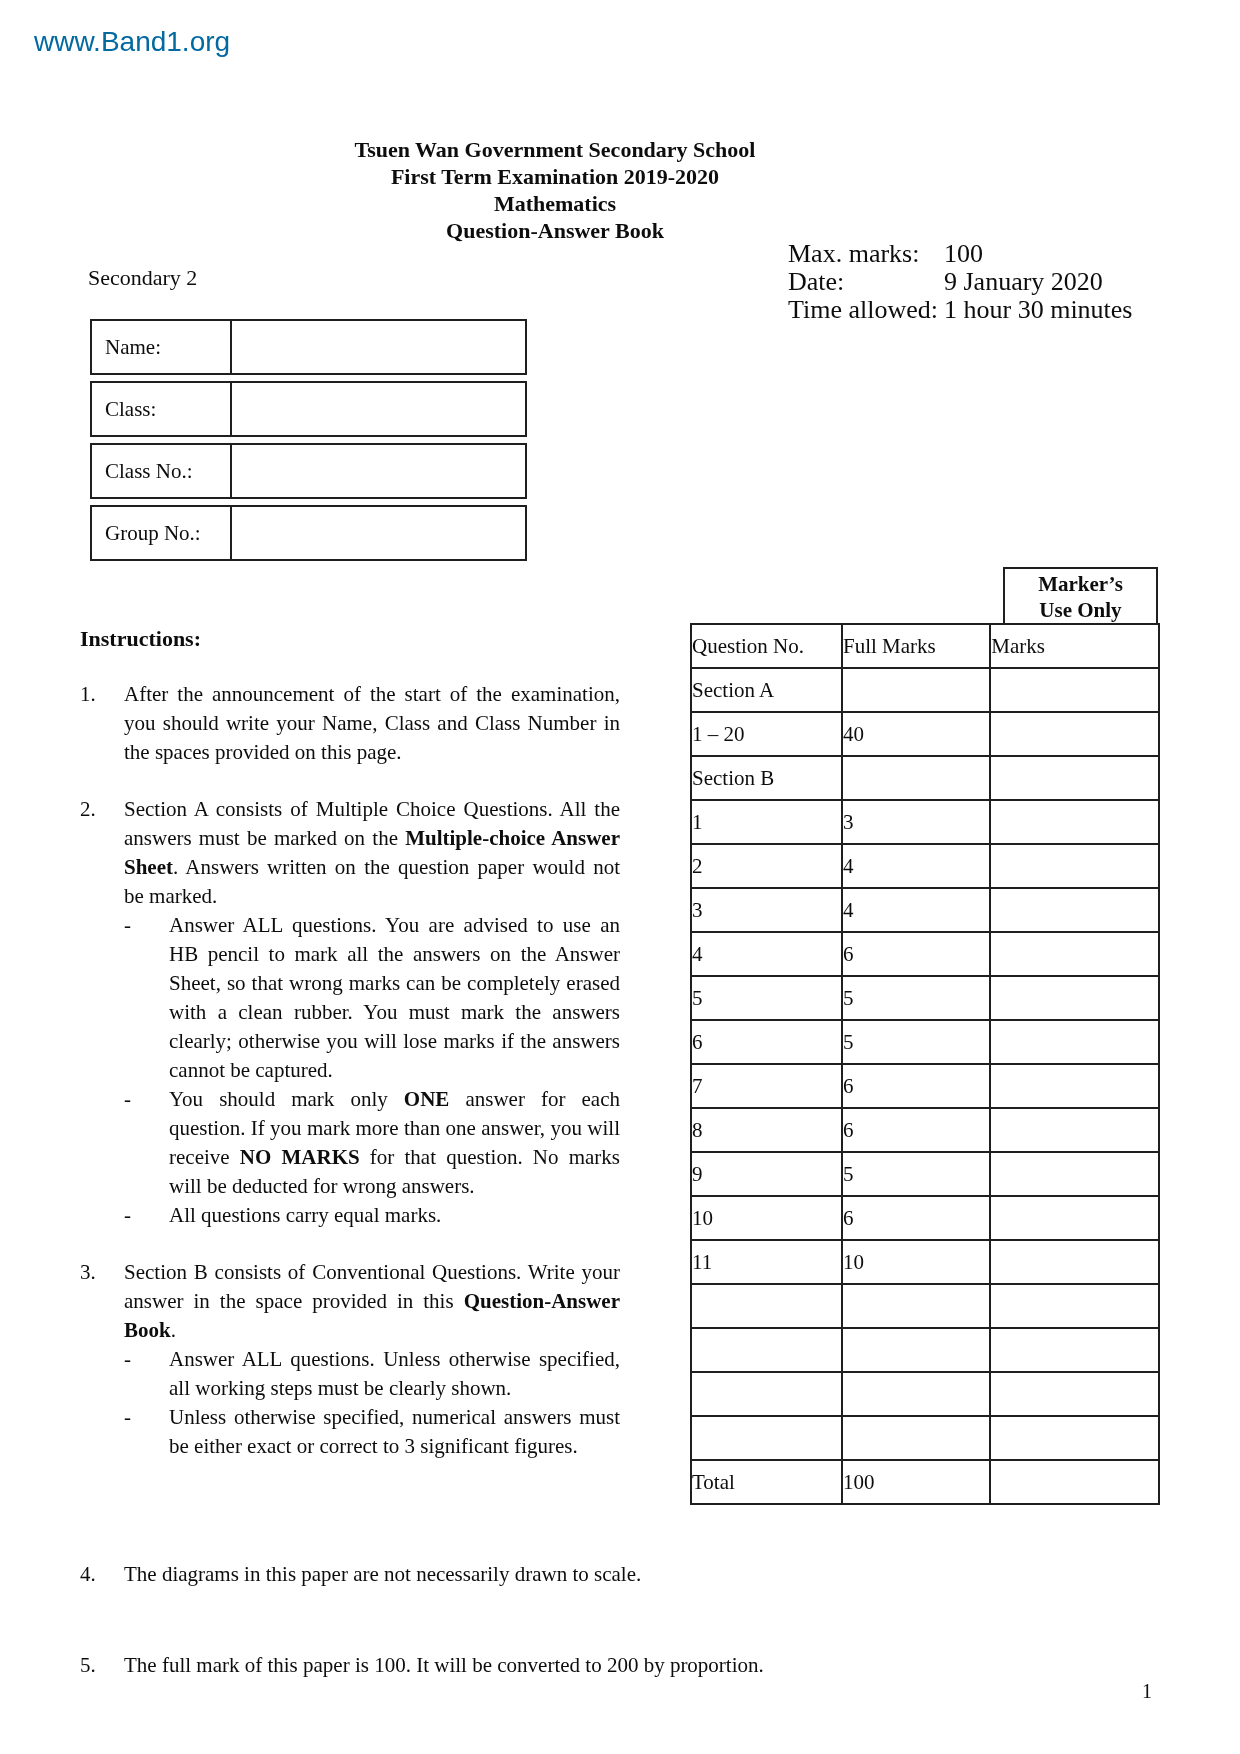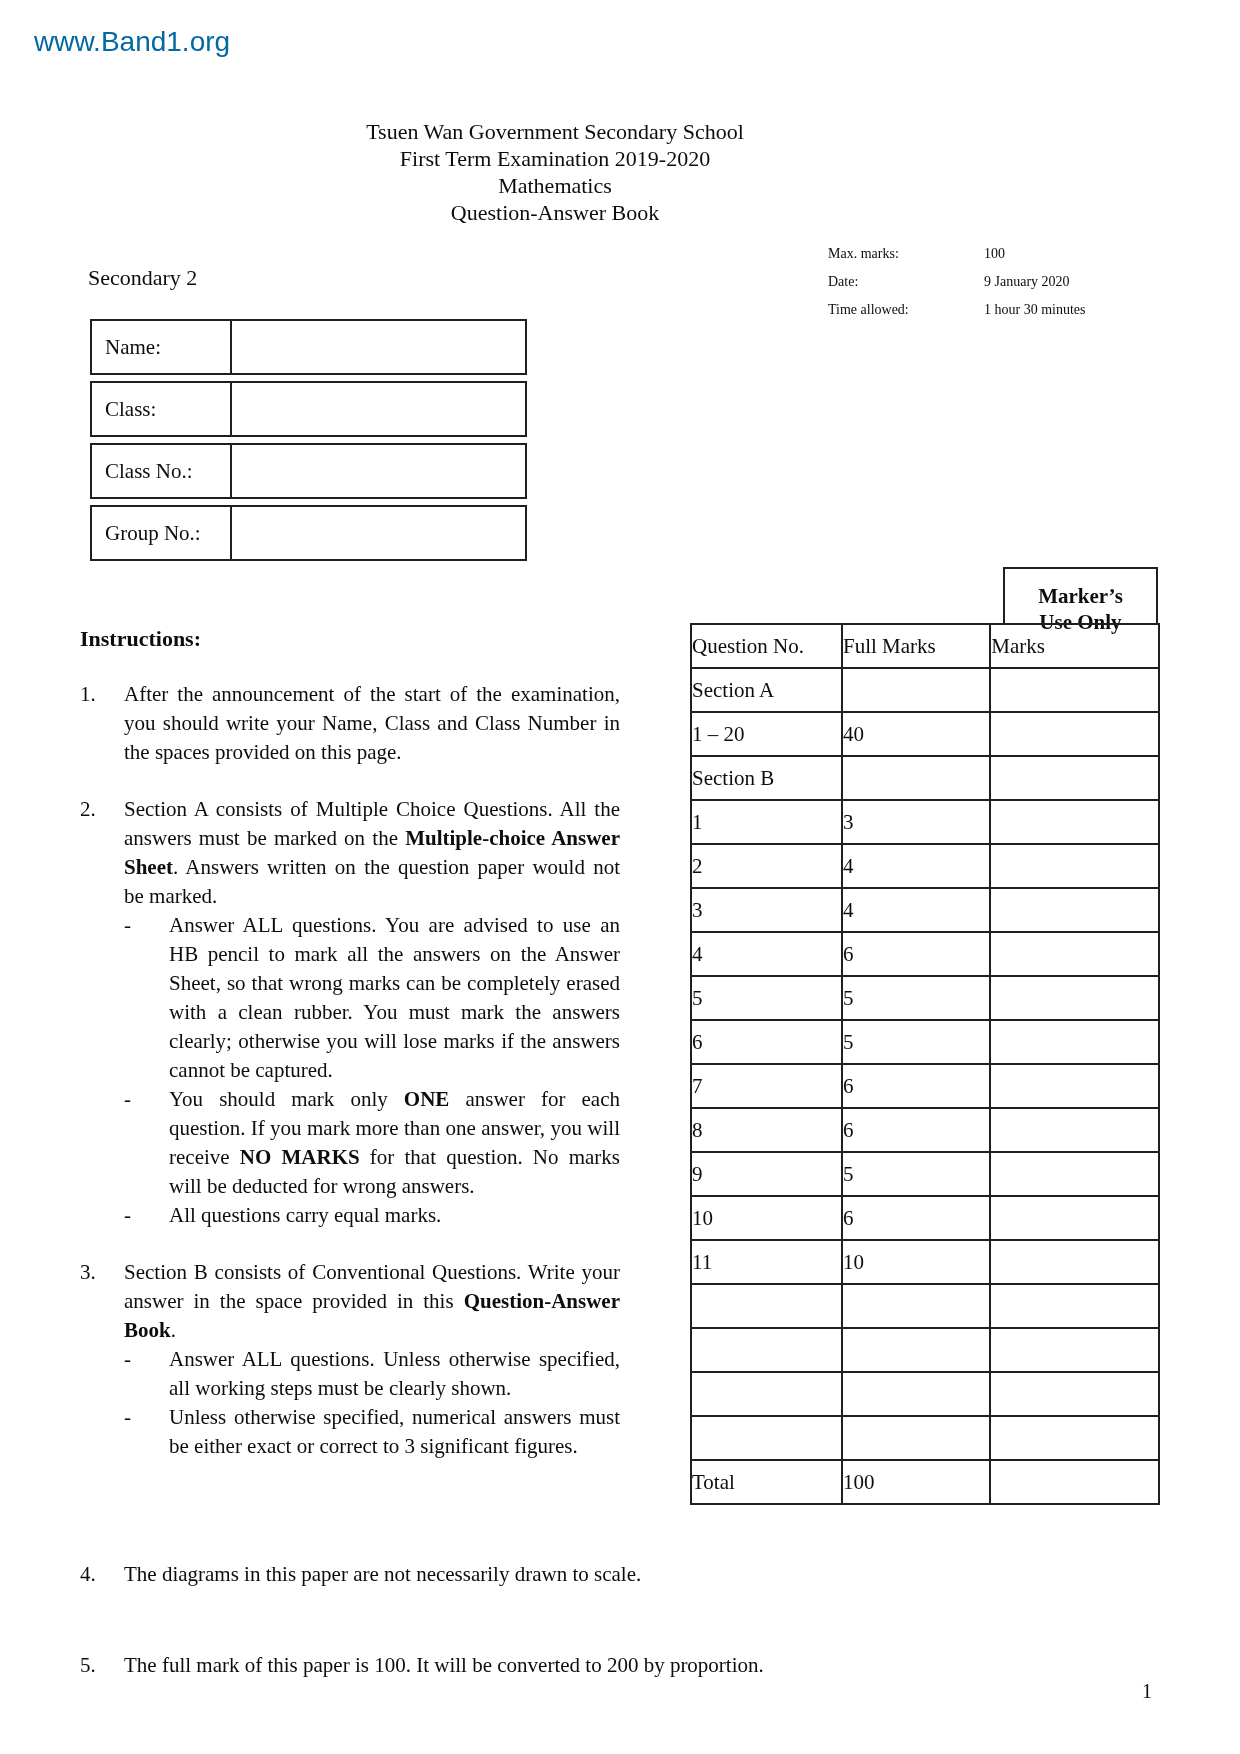--- a/index.html
+++ b/index.html
@@ -14,27 +14,27 @@
     overflow:hidden;
   }
   
   .watermark{
     position:absolute;left:34px;top:26px;
     font-family:"Liberation Sans", sans-serif;
     font-size:28px;color:#0369a1;
   }
   
   .title-block{
-    position:absolute;left:80px;top:118px;width:950px;
-    text-align:center;font-weight:normal;font-size:22px;line-height:27px;
+    position:absolute;left:80px;top:136px;width:950px;
+    text-align:center;font-weight:bold;font-size:22px;line-height:27px;
   }
   
   .level{position:absolute;left:88px;top:265px;font-size:22px;text-align:center;}
   
-  .info-block{position:absolute;left:788px;top:240px;font-size:14px;line-height:28px;margin-left:40px;}
+  .info-block{position:absolute;left:788px;top:240px;font-size:26px;line-height:28px;}
   .info-row{display:flex;}
   .info-label{width:156px;}
   .info-value{}
   
   .form-table{position:absolute;left:90px;top:319px;width:437px;}
   .form-row{
     display:flex;height:56px;border:2px solid #1f1f1f;
     box-sizing:border-box;margin-bottom:6px;background:#fff;
   }
   .form-label-cell{
@@ -57,21 +57,21 @@
   
   .instructions-wide{position:absolute;left:80px;top:1560px;width:930px;font-size:21px;line-height:29px;}
   .instructions-wide .item{margin-bottom:0;}
   .instructions-wide .item + .item{margin-top:62px;}
   
   .marks-wrap{position:absolute;left:690px;top:567px;width:470px;}
   .marker-box{
     position:absolute;left:313px;top:0;width:155px;height:58px;
     border:2px solid #1f1f1f;box-sizing:border-box;
     text-align:center;font-weight:bold;font-size:21px;line-height:26px;
-    padding-top:14px;background:#fff;
+    padding-top:2px;background:#fff;
   }
   .marks-table{
     position:absolute;left:0;top:56px;
     border-collapse:collapse;table-layout:fixed;
   }
   .marks-table td{
     border:2px solid #1f1f1f;height:44px;box-sizing:border-box;
     vertical-align:middle;font-size:21px;padding:0;
   }
   .col-q{width:157px;}

